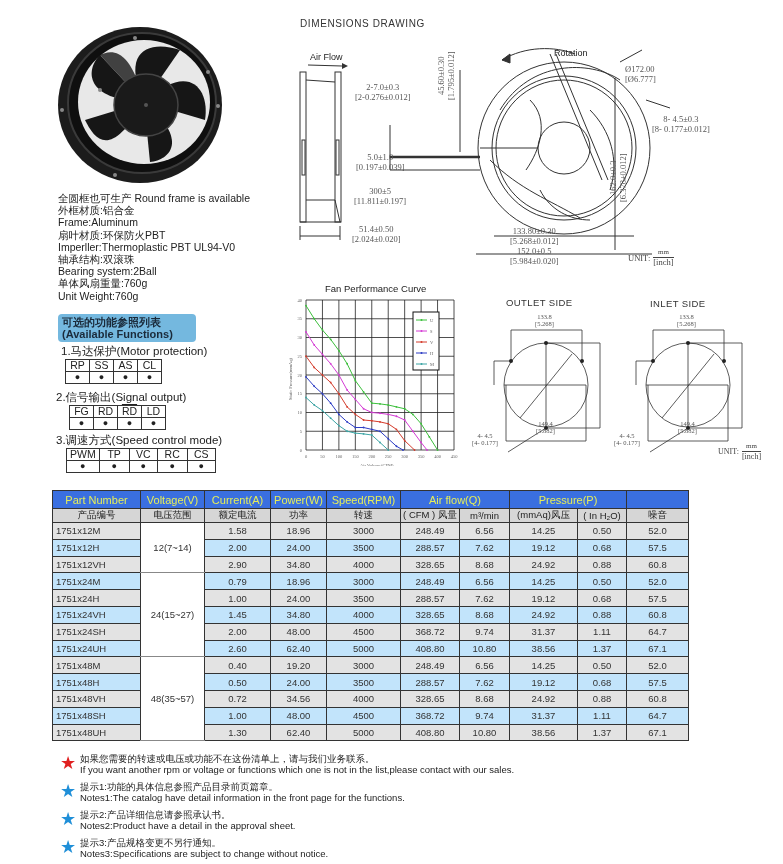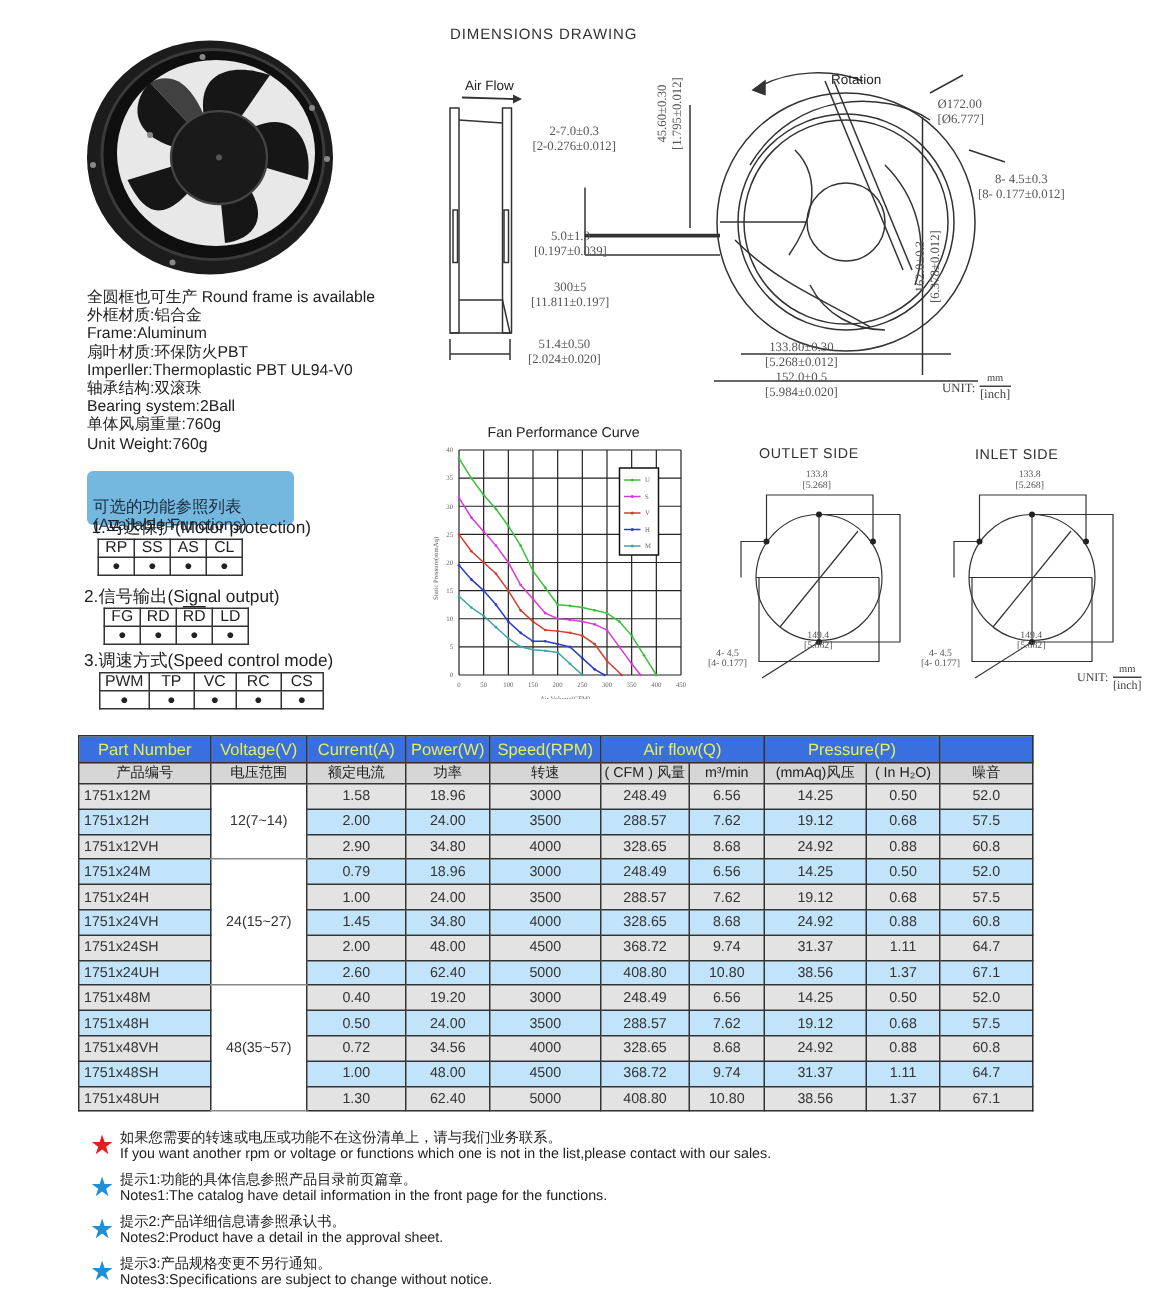--- a/index.html
+++ b/index.html
@@ -7,21 +7,21 @@
   .abs { position: absolute; }
 
   
   .fan-photo { left: 40px; top: 10px; width: 190px; height: 180px; }
 
   
   .spec-list { left: 58px; top: 192px; font-size: 10.5px; line-height: 12.2px; color: #222; }
   .spec-list div { white-space: nowrap; }
 
   
-  .func-title { left: 58px; top: 314px; width: 138px; height: 28px; background: #74b8df; border-radius: 4px; font-size: 11px; line-height: 12px; padding: 18px 4px; color: #1a2a3a; }
+  .func-title { left: 58px; top: 314px; width: 138px; height: 28px; background: #74b8df; border-radius: 4px; font-size: 11px; line-height: 12px; padding: 2px 4px; color: #1a2a3a; font-weight: bold; }
   .func-group-label { font-size: 11.5px; color: #222; white-space: nowrap; }
   .func-table { border-collapse: collapse; font-size: 10.5px; padding-left: 32px; }
   .func-table td { border: 1px solid #333; text-align: center; height: 12px; padding: 0 3px; line-height: 11px; }
   .func-table .dot { font-size: 9px; }
   .overline { text-decoration: overline; }
 
   
   .dim-title { left: 300px; top: 18px; font-size: 10px; letter-spacing: 0.6px; color: #333; }
   .serif { font-family: "Liberation Serif", "DejaVu Serif", serif; color: #444; }
   .dim-label { font-size: 8.5px; line-height: 10px; white-space: nowrap; color: #555; text-align: center; }

